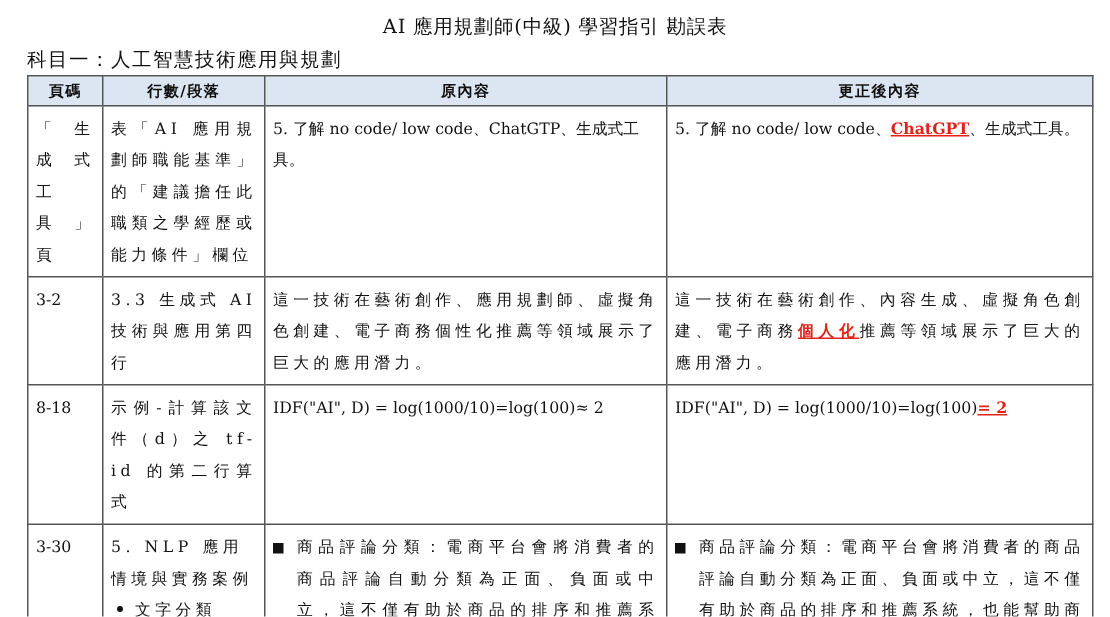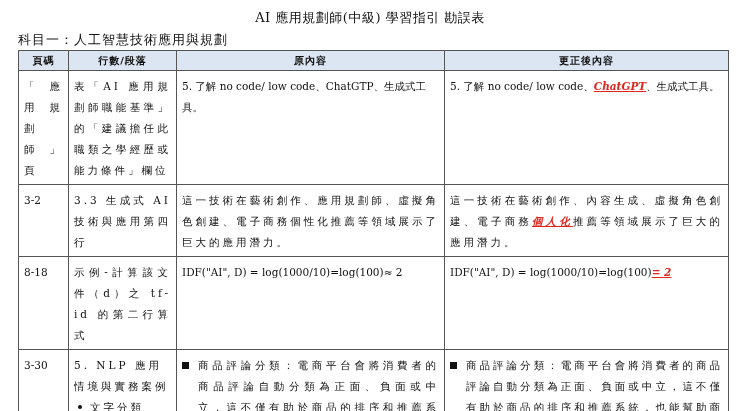--- a/index.html
+++ b/index.html
@@ -71,21 +71,20 @@
   tr.row-3 td { height: 52px; }
   tr.row-4 td { height: 103px; }
 
   .spaced { letter-spacing: 3px; }
   .justify { text-align: justify; text-justify: inter-character; }
   .hl {
     color: #e0241b;
     font-weight: bold;
     text-decoration: underline;
     text-decoration-color: #e0241b;
-    font-style: italic;
   }
   .bullet-row {
     display: flex;
     align-items: flex-start;
   }
   .square-bullet {
     flex: 0 0 auto;
     width: 7px;
     height: 7px;
     background: #111111;
@@ -118,21 +117,21 @@
   <thead>
     <tr>
       <th>頁碼</th>
       <th>行數/段落</th>
       <th>原內容</th>
       <th>更正後內容</th>
     </tr>
   </thead>
   <tbody>
     <tr class="row-1">
-      <td class="spaced justify">「應用規劃師」頁</td>
+      <td class="spaced justify">「生成式工具」頁</td>
       <td class="spaced justify">表「AI 應用規劃師職能基準」的「建議擔任此職類之學經歷或能力條件」欄位</td>
       <td>5. 了解 no code/ low code、ChatGTP、生成式工具。</td>
       <td><span>5. 了解 no code/ low code、</span><span class="hl">ChatGPT</span><span>、生成式工具。</span></td>
     </tr>
     <tr class="row-2">
       <td>3-2</td>
       <td class="spaced justify">3.3 生成式 AI 技術與應用第四行</td>
       <td class="spaced justify">這一技術在藝術創作、應用規劃師、虛擬角色創建、電子商務個性化推薦等領域展示了巨大的應用潛力。</td>
       <td class="spaced justify"><span>這一技術在藝術創作、內容生成、虛擬角色創建、電子商務</span><span class="hl">個人化</span><span>推薦等領域展示了巨大的應用潛力。</span></td>
     </tr>

